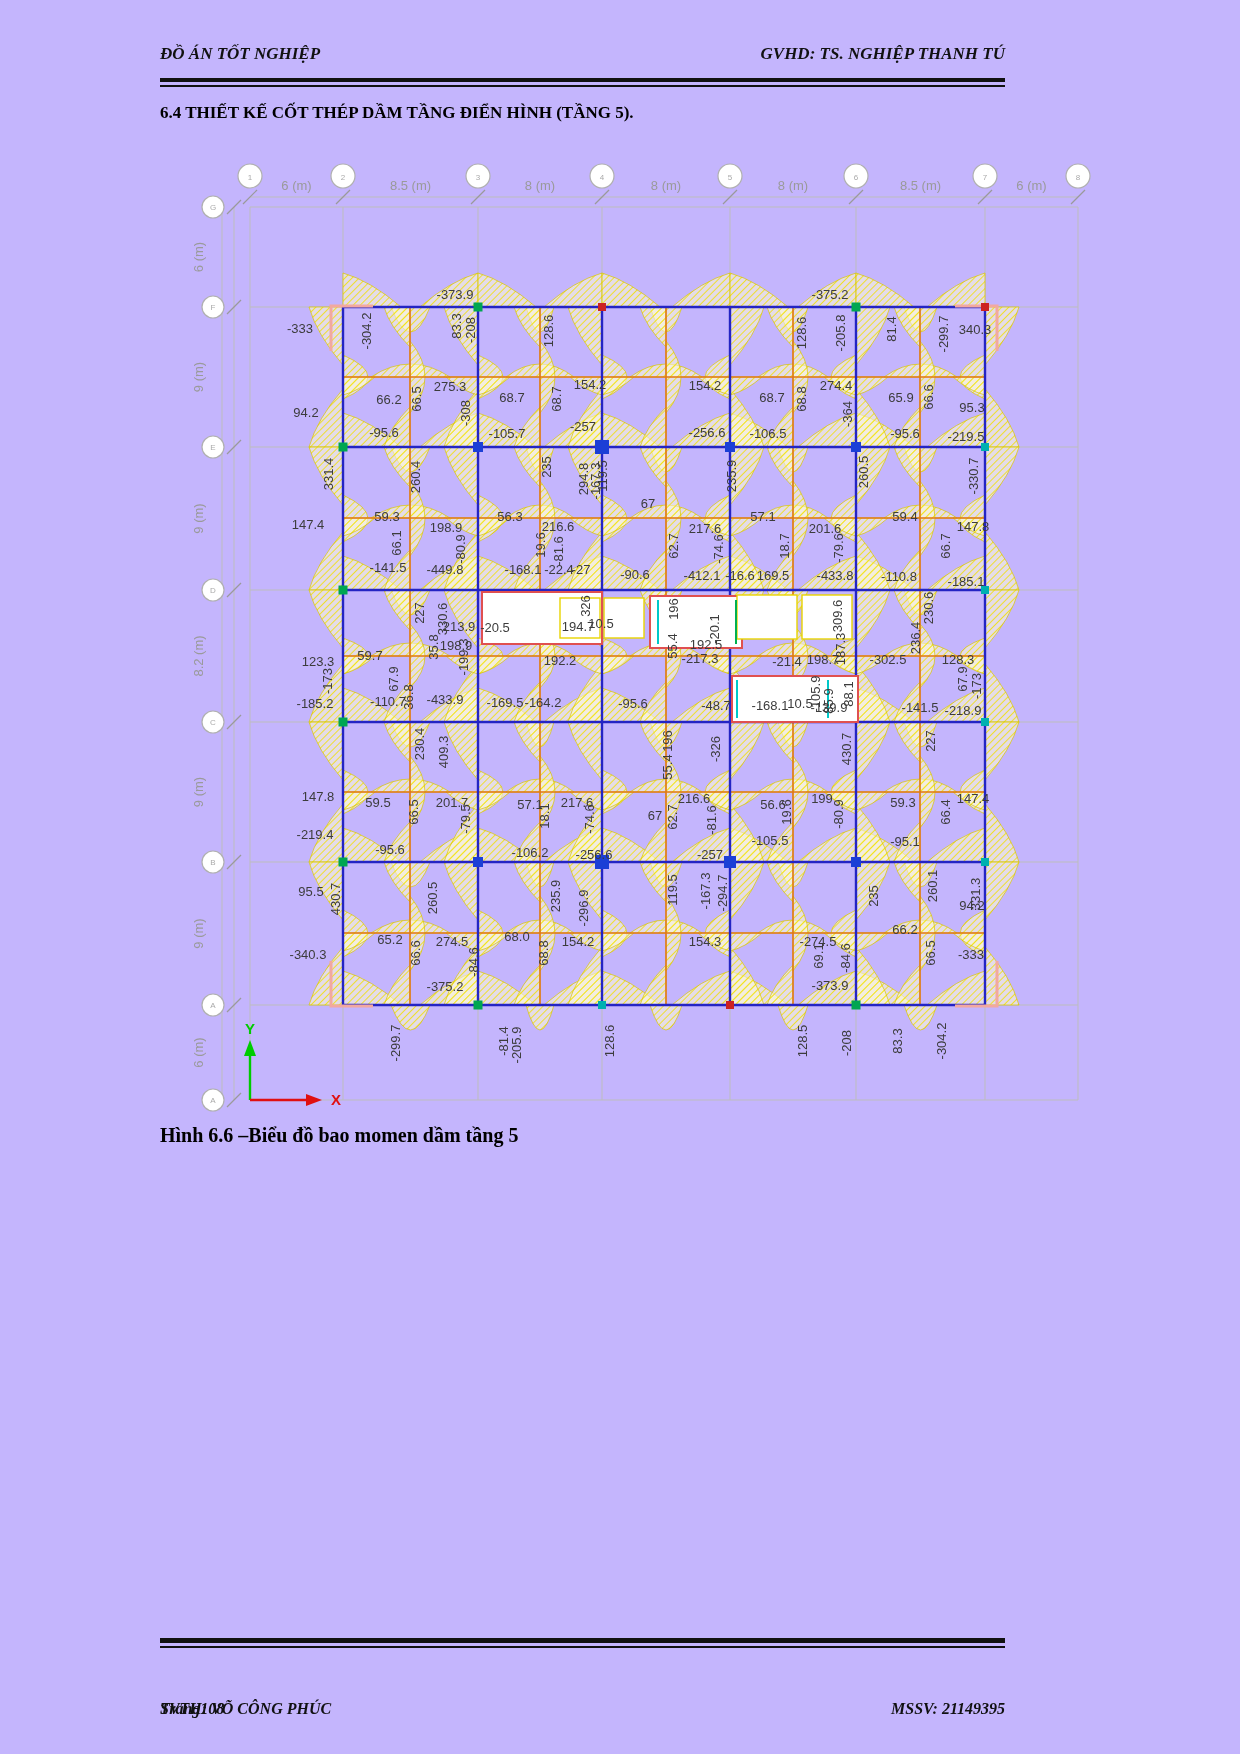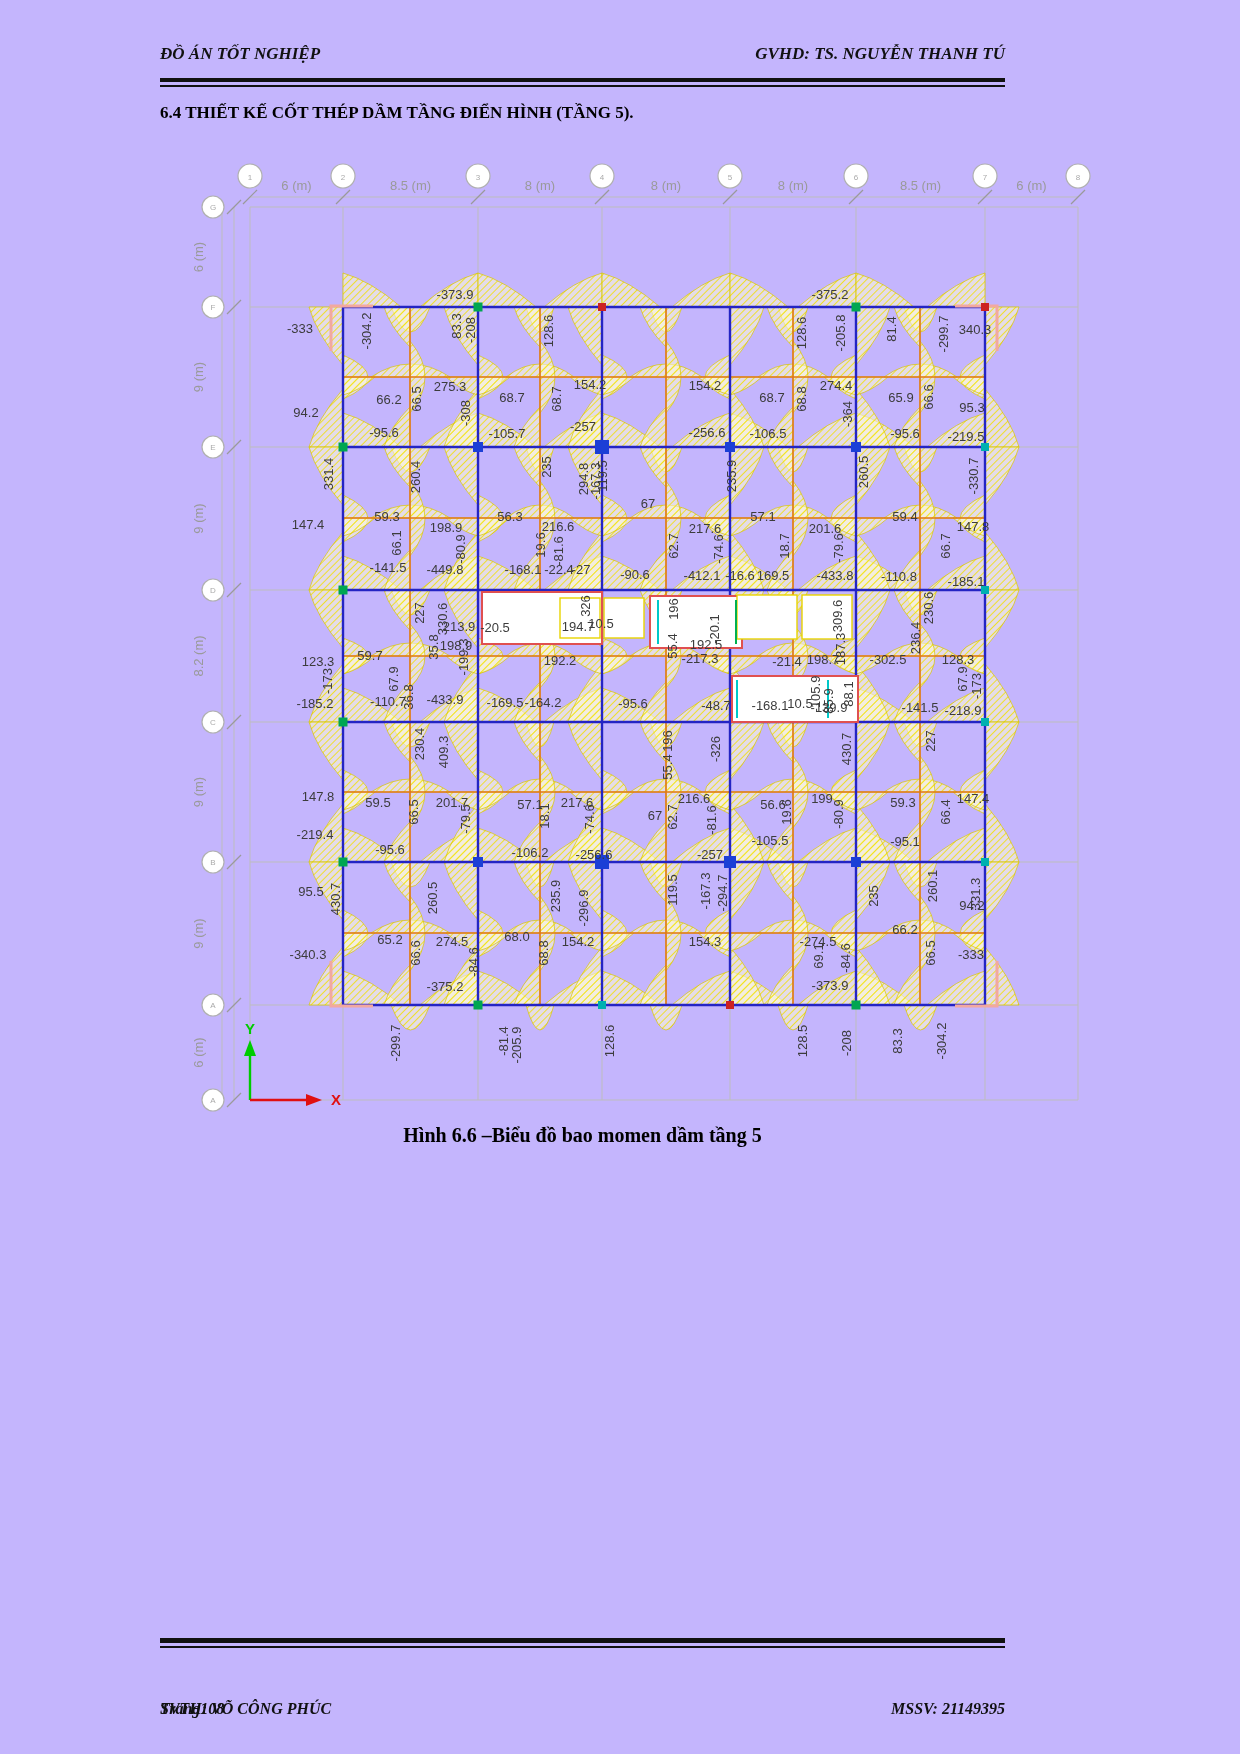--- a/index.html
+++ b/index.html
@@ -3,37 +3,37 @@
 <meta charset="utf-8">
 <style>
   html,body{margin:0;padding:0;background:#888;}
   #page{position:relative;width:1240px;height:1754px;background:#c4b5fd;overflow:hidden;
         font-family:"Liberation Serif",serif;}
   .hdr{position:absolute;left:160px;top:44px;width:845px;display:flex;justify-content:space-between;
        font-style:italic;font-weight:bold;font-size:17px;color:#111;}
   .hdr-rule1{position:absolute;left:160px;top:78px;width:845px;height:4px;background:#111;}
   .hdr-rule2{position:absolute;left:160px;top:85px;width:845px;height:2px;background:#111;}
   .sec-title{position:absolute;left:160px;top:103px;width:900px;font-weight:bold;font-size:17px;color:#000;}
-  .caption{position:absolute;left:160px;top:1124px;width:845px;text-align:center;font-weight:bold;
+  .caption{position:absolute;left:160px;top:1124px;width:845px;text-align:left;font-weight:bold;
            font-size:20px;color:#000;}
   .ftr-rule1{position:absolute;left:160px;top:1638px;width:845px;height:5px;background:#111;}
   .ftr-rule2{position:absolute;left:160px;top:1646px;width:845px;height:2px;background:#111;}
   .ftr{position:absolute;left:160px;top:1700px;width:845px;display:flex;justify-content:space-between;
        font-style:italic;font-weight:bold;font-size:16px;color:#111;}
   .ftr .c{position:absolute;left:0;width:100%;text-align:left;}
   .ftr .r{margin-left:auto;}
   #dg{position:absolute;left:160px;top:140px;}
 </style>
 </head>
 <body>
 <div id="page">
 
   <div class="hdr">
     <span>ĐỒ ÁN TỐT NGHIỆP</span>
-    <span>GVHD: TS. NGUYỄN THANH TÚ</span>
+    <span>GVHD: TS. NGHIỆP THANH TÚ</span>
   </div>
   <div class="hdr-rule1"></div>
   <div class="hdr-rule2"></div>
 
   <div class="sec-title">6.4 THIẾT KẾ CỐT THÉP DẦM TẦNG ĐIỂN HÌNH (TẦNG 5).</div>
 
   <svg id="dg" width="960" height="985" viewBox="160 140 960 985">
       <defs>
         <pattern id="hz" width="5" height="5" patternUnits="userSpaceOnUse" patternTransform="rotate(45)">
           <rect width="5" height="5" fill="#fffbd6" opacity="0.55"></rect>

